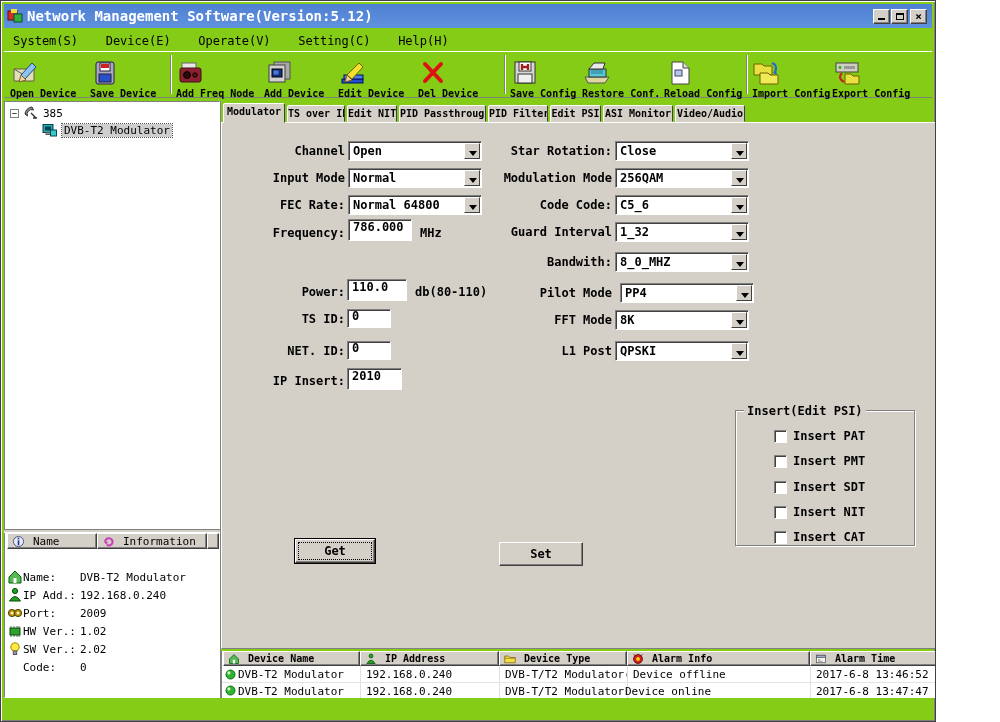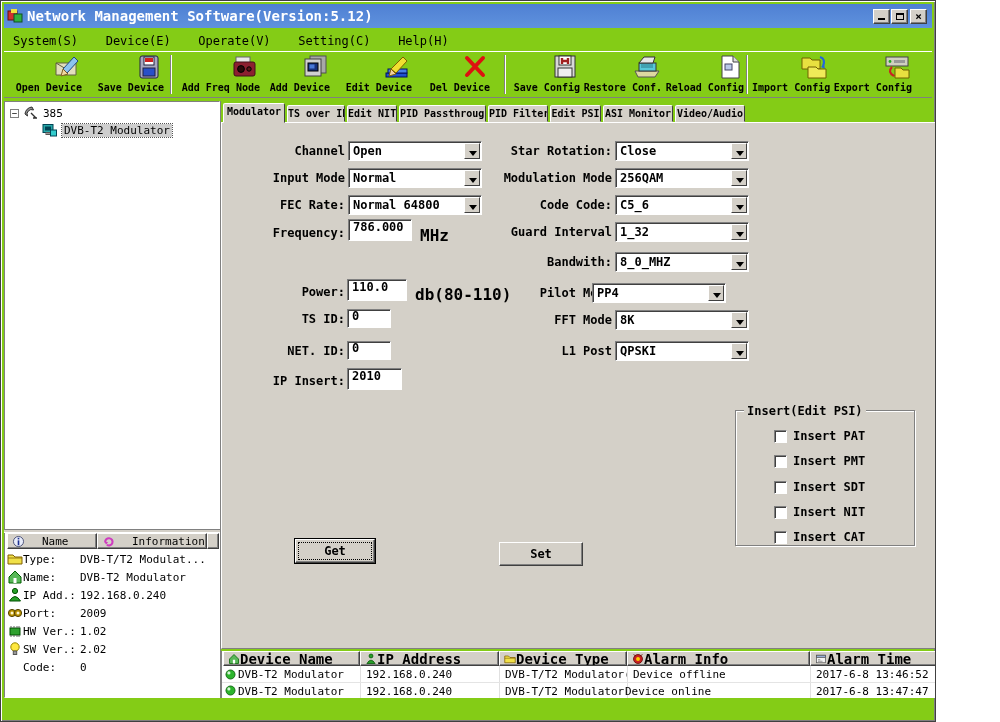--- a/index.html
+++ b/index.html
@@ -22,54 +22,54 @@
   .glyph-max  { display:inline-block; width:8px; height:7px; border:1px solid #000; border-top:2px solid #000; margin-top:3px; }
   .glyph-close{ font-size:11px; line-height:12px; }
 
   
   #menubar { position:absolute; left:3px; top:29px; right:3px; height:20px; }
   .menu-item { display:inline-block; padding:3px 9px 0 9px; font-size:12px; height:20px; }
 
   
   #toolbar { position:absolute; left:3px; top:50px; right:3px; height:47px;
              border-top:1px solid #fff; border-bottom:1px solid #808080; }
-  .tbtn { position:absolute; top:2px; height:43px; text-align:right; }
+  .tbtn { position:absolute; top:8px; height:43px; text-align:left; }
   .tbtn .ticon { display:block; height:28px; }
   .tbtn .tlabel { display:block; font-size:10px; font-weight:bold; white-space:nowrap; }
   .tsep { position:absolute; top:3px; width:2px; height:39px; border-left:1px solid #808080; border-right:1px solid #fff; }
 
   
   #left-panel { position:absolute; left:3px; top:100px; width:216px; height:597px;
                 background:#fff; border:1px solid; border-color:#808080 #fff #fff #808080; font-size:11px; }
   .tree-row { position:absolute; left:0; height:16px; white-space:nowrap; display:flex; align-items:center; }
   .expander { display:inline-block; width:9px; height:9px; border:1px solid #808080; background:#fff;
               font-size:9px; line-height:7px; text-align:center; margin-right:4px; }
   .tree-label-sel { background:#cecece; outline:1px dotted #555; padding:0 2px; }
   #info-divider { position:absolute; left:-1px; top:427px; width:216px; height:4px; background:#d4d0c8;
                   border-top:1px solid #808080; border-bottom:1px solid #fff; }
   .ip-hcell { position:absolute; top:431px; height:16px; font-size:11px;
-              display:flex; align-items:center; padding-left:4px; gap:17px; }
+              display:flex; align-items:center; padding-left:4px; gap:8px; }
   .ip-row { position:absolute; left:0; width:214px; height:18px; display:flex; align-items:center; }
   .ip-ic { width:16px; margin-left:2px; flex:0 0 16px; }
   .ip-lab { width:55px; flex:0 0 55px; }
   .ip-val { margin-left:2px; white-space:nowrap; }
 
   
   #main-sep { position:absolute; left:219px; top:100px; width:1px; height:597px; background:#808080; }
   #tabstrip { position:absolute; left:220px; top:100px; width:777px; height:21px; }
   .tab { position:absolute; top:4px; height:17px; background:#d4d0c8;
          border:1px solid; border-color:#fff #404040 transparent #fff; border-radius:2px 2px 0 0;
          font-size:10px; font-weight:bold; text-align:center; line-height:16px; white-space:nowrap; overflow:hidden; }
   .tab.active { top:2px; height:20px; z-index:3; font-weight:bold; background:#d4d0c8; }
   #content { position:absolute; left:220px; top:121px; width:777px; height:527px;
              background:#d4d0c8; border:1px solid; border-color:#fff #808080 #808080 #fff; }
 
   
   .lbl { position:absolute; font-size:12px; font-weight:bold; text-align:right; white-space:nowrap; }
-  .sfx { position:absolute; font-size:16px; font-weight:bold; white-space:nowrap; }
+  .sfx { position:absolute; font-size:12px; font-weight:bold; white-space:nowrap; }
   .combo { position:absolute; height:20px; background:#fff; border:1px solid; border-color:#808080 #fff #fff #808080;
            box-shadow: inset 1px 1px 0 #404040; }
   .combo .cval { position:absolute; left:4px; top:2px; font-size:12px; font-weight:bold; white-space:nowrap; }
   .combo .cbtn { position:absolute; right:1px; top:1px; bottom:1px; width:16px; background:#d4d0c8;
                  border:1px solid; border-color:#fff #404040 #404040 #fff; }
   .combo .cbtn:after { content:""; position:absolute; left:4px; top:7px; border:4px solid transparent; border-top:5px solid #000; }
   .ti { position:absolute; background:#fff; border:1px solid; border-color:#808080 #fff #fff #808080;
         box-shadow: inset 1px 1px 0 #404040; font:bold 12px "DejaVu Sans Mono", monospace; padding:2px 0 8px 4px; }
   .btn { position:absolute; background:#d4d0c8; border:1px solid; border-color:#fff #404040 #404040 #fff;
          box-shadow: inset -1px -1px 0 #808080; font:bold 12px "DejaVu Sans Mono", monospace; text-align:center;margin-top:48px; }
@@ -79,21 +79,21 @@
   #psi-title { position:absolute; left:8px; top:-7px; background:#d4d0c8; padding:0 3px; font-size:12px; font-weight:bold; }
   .cbrow { position:absolute; left:38px; height:14px; display:flex; align-items:center; gap:6px; }
   .cb { width:13px; height:13px; background:#fff; border:1px solid; border-color:#808080 #fff #fff #808080;
         box-shadow: inset 1px 1px 0 #404040; }
   .cblbl { font-size:12px; font-weight:bold; white-space:nowrap; }
 
   
   #devtable { position:absolute; left:220px; top:650px; width:777px; height:47px; background:#fff; border-left:1px solid #808080; }
   .th { position:absolute; top:0; height:15px; background:#d4d0c8; border:1px solid;
         border-color:#fff #404040 #404040 #fff; box-shadow: inset -1px -1px 0 #808080;
-        font-size:14px; font-weight:bold; display:flex; align-items:center; gap:0; padding-left:4px; overflow:hidden; white-space:nowrap; }
+        font-size:10px; font-weight:bold; display:flex; align-items:center; gap:8px; padding-left:4px; overflow:hidden; white-space:nowrap; }
   .td { position:absolute; height:16px; font-size:11px; padding:2px 0 0 6px; white-space:nowrap; overflow:hidden; }
   .trow-line { position:absolute; left:0; width:777px; height:1px; background:#e4e4e4; }
   .colline { position:absolute; top:15px; width:1px; height:32px; background:#e0e0e0; }
 
   
   #statusbar { position:absolute; left:3px; right:3px; top:699px; height:20px; border-top:1px solid #fff; font-size:11px; }
   .spanel { position:absolute; top:2px; height:16px; border:1px solid; border-color:#808080 #fff #fff #808080; padding:1px 4px; }
   #grip { position:absolute; right:0; bottom:0; width:13px; height:13px;
           background:repeating-linear-gradient(135deg, transparent 0 3px, #808080 3px 4px, #fff 4px 5px); }
 </style>
@@ -313,27 +313,20 @@
       <span>Name</span>
     </div>
     <div class="ip-hcell raised" style="left:92px;width:110px">
       <svg width="13" height="13">
           <use href="#s-swirl"></use>
         </svg>
       <span>Information</span>
     </div>
     <div class="ip-hcell raised" style="left:202px;width:12px"></div>
 
-    <div class="ip-row" style="top:448px">
-      <svg class="ip-ic" width="16" height="16">
-          <use href="#s-folder"></use>
-        </svg>
-      <span class="ip-lab">Type:</span>
-      <span class="ip-val">DVB-T/T2 Modulat...</span>
-    </div>
     <div class="ip-row" style="top:466px">
       <svg class="ip-ic" width="16" height="16">
           <use href="#s-house"></use>
         </svg>
       <span class="ip-lab">Name:</span>
       <span class="ip-val">DVB-T2 Modulator</span>
     </div>
     <div class="ip-row" style="top:484px">
       <svg class="ip-ic" width="16" height="16">
           <use href="#s-person"></use>
@@ -435,21 +428,21 @@
     <div class="combo" style="left:393px;top:99px;width:134px">
       <span class="cval">1_32</span>
         <span class="cbtn"></span>
     </div>
     <span class="lbl" style="left:268px;width:122px;top:132px">Bandwith:</span>
     <div class="combo" style="left:393px;top:129px;width:134px">
       <span class="cval">8_0_MHZ</span>
         <span class="cbtn"></span>
     </div>
     <span class="lbl" style="left:268px;width:122px;top:163px">Pilot Mode</span>
-    <div class="combo" style="left:370px;top:160px;width:134px">
+    <div class="combo" style="left:398px;top:160px;width:134px">
       <span class="cval">PP4</span>
         <span class="cbtn"></span>
     </div>
     <span class="lbl" style="left:268px;width:122px;top:190px">FFT Mode</span>
     <div class="combo" style="left:393px;top:187px;width:134px">
       <span class="cval">8K</span>
         <span class="cbtn"></span>
     </div>
     <span class="lbl" style="left:268px;width:122px;top:221px">L1 Post</span>
     <div class="combo" style="left:393px;top:218px;width:134px">

